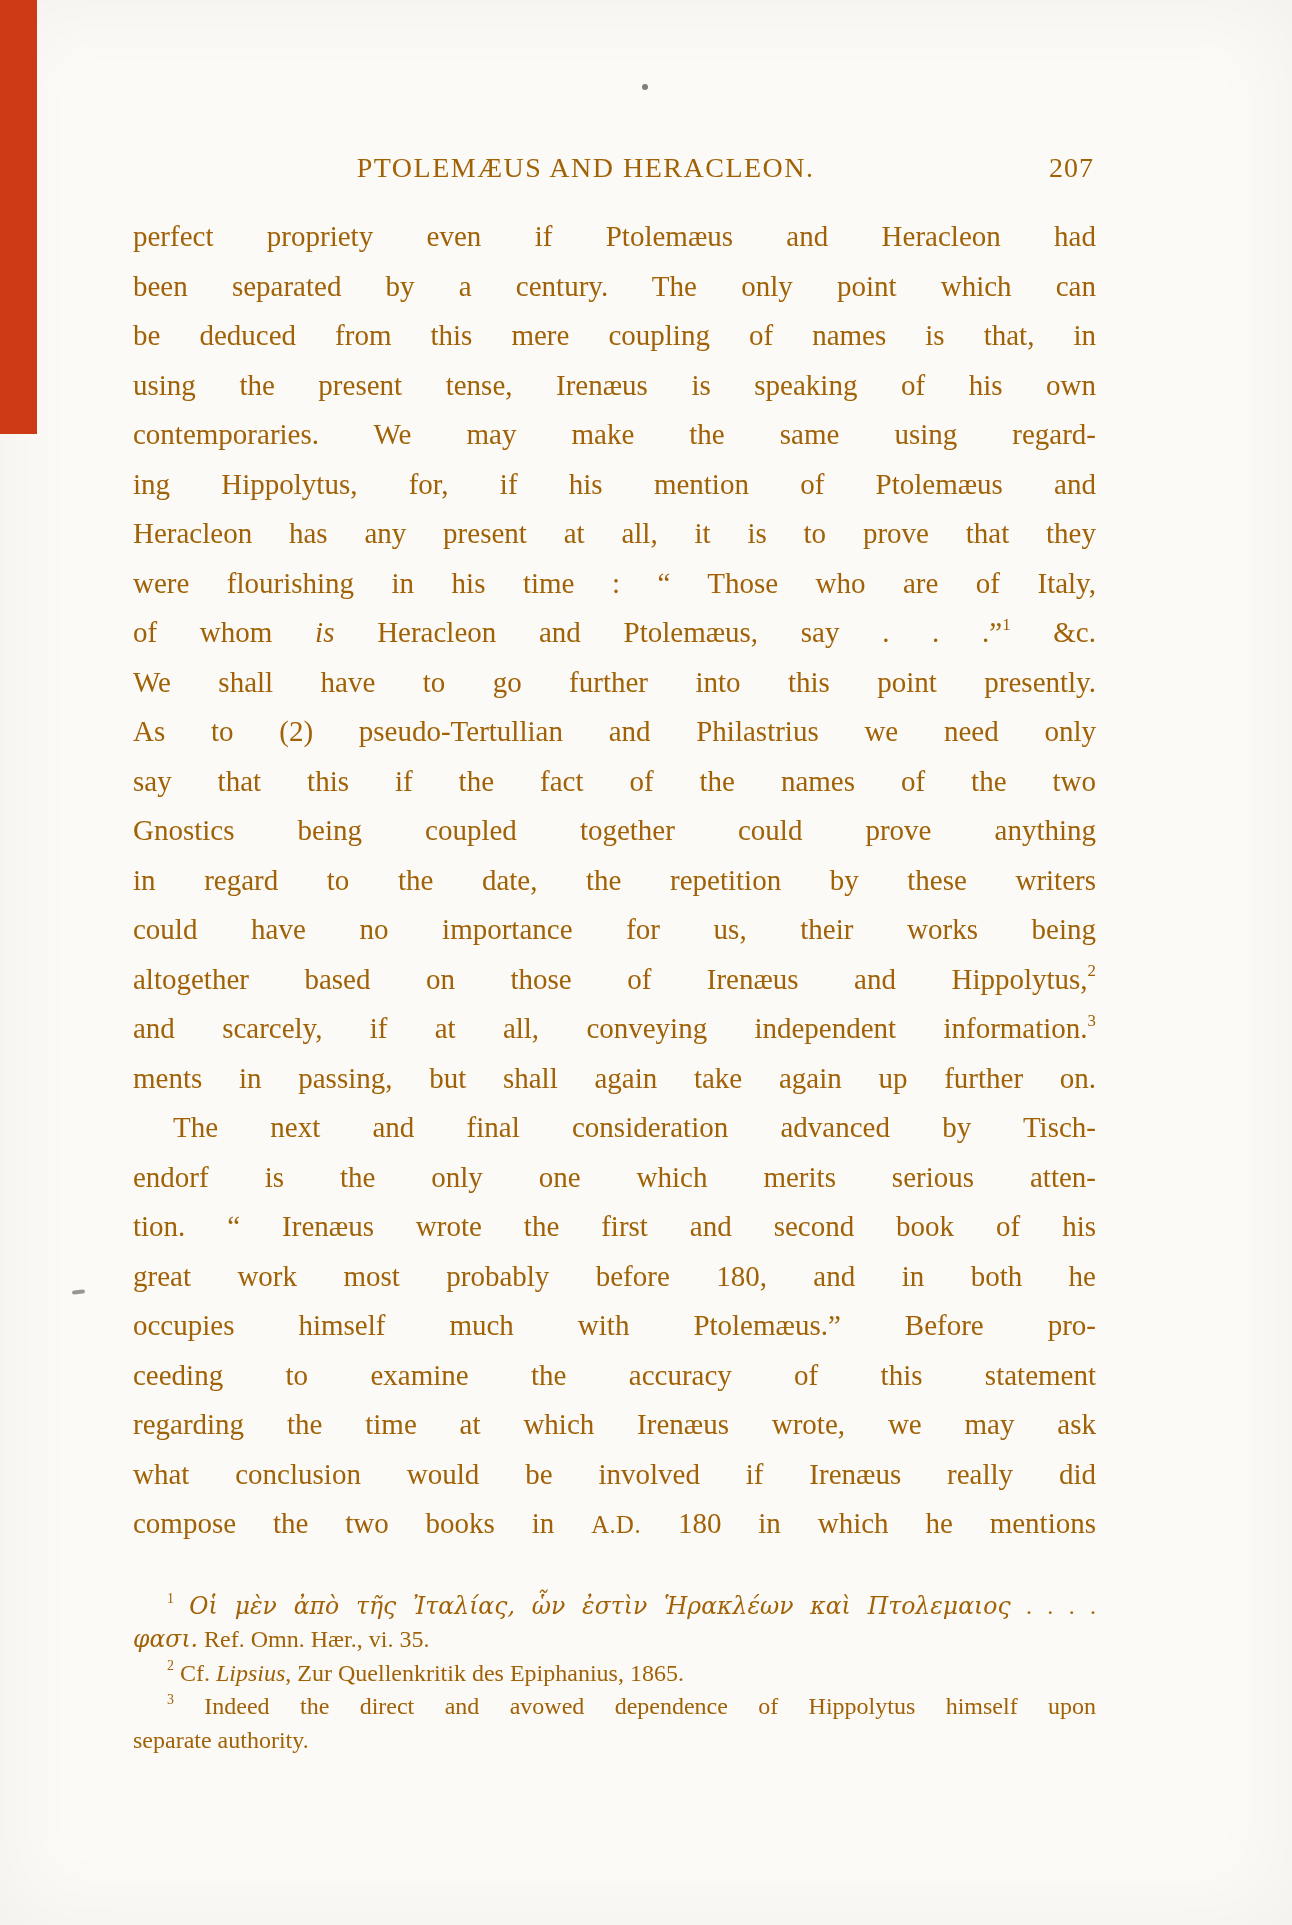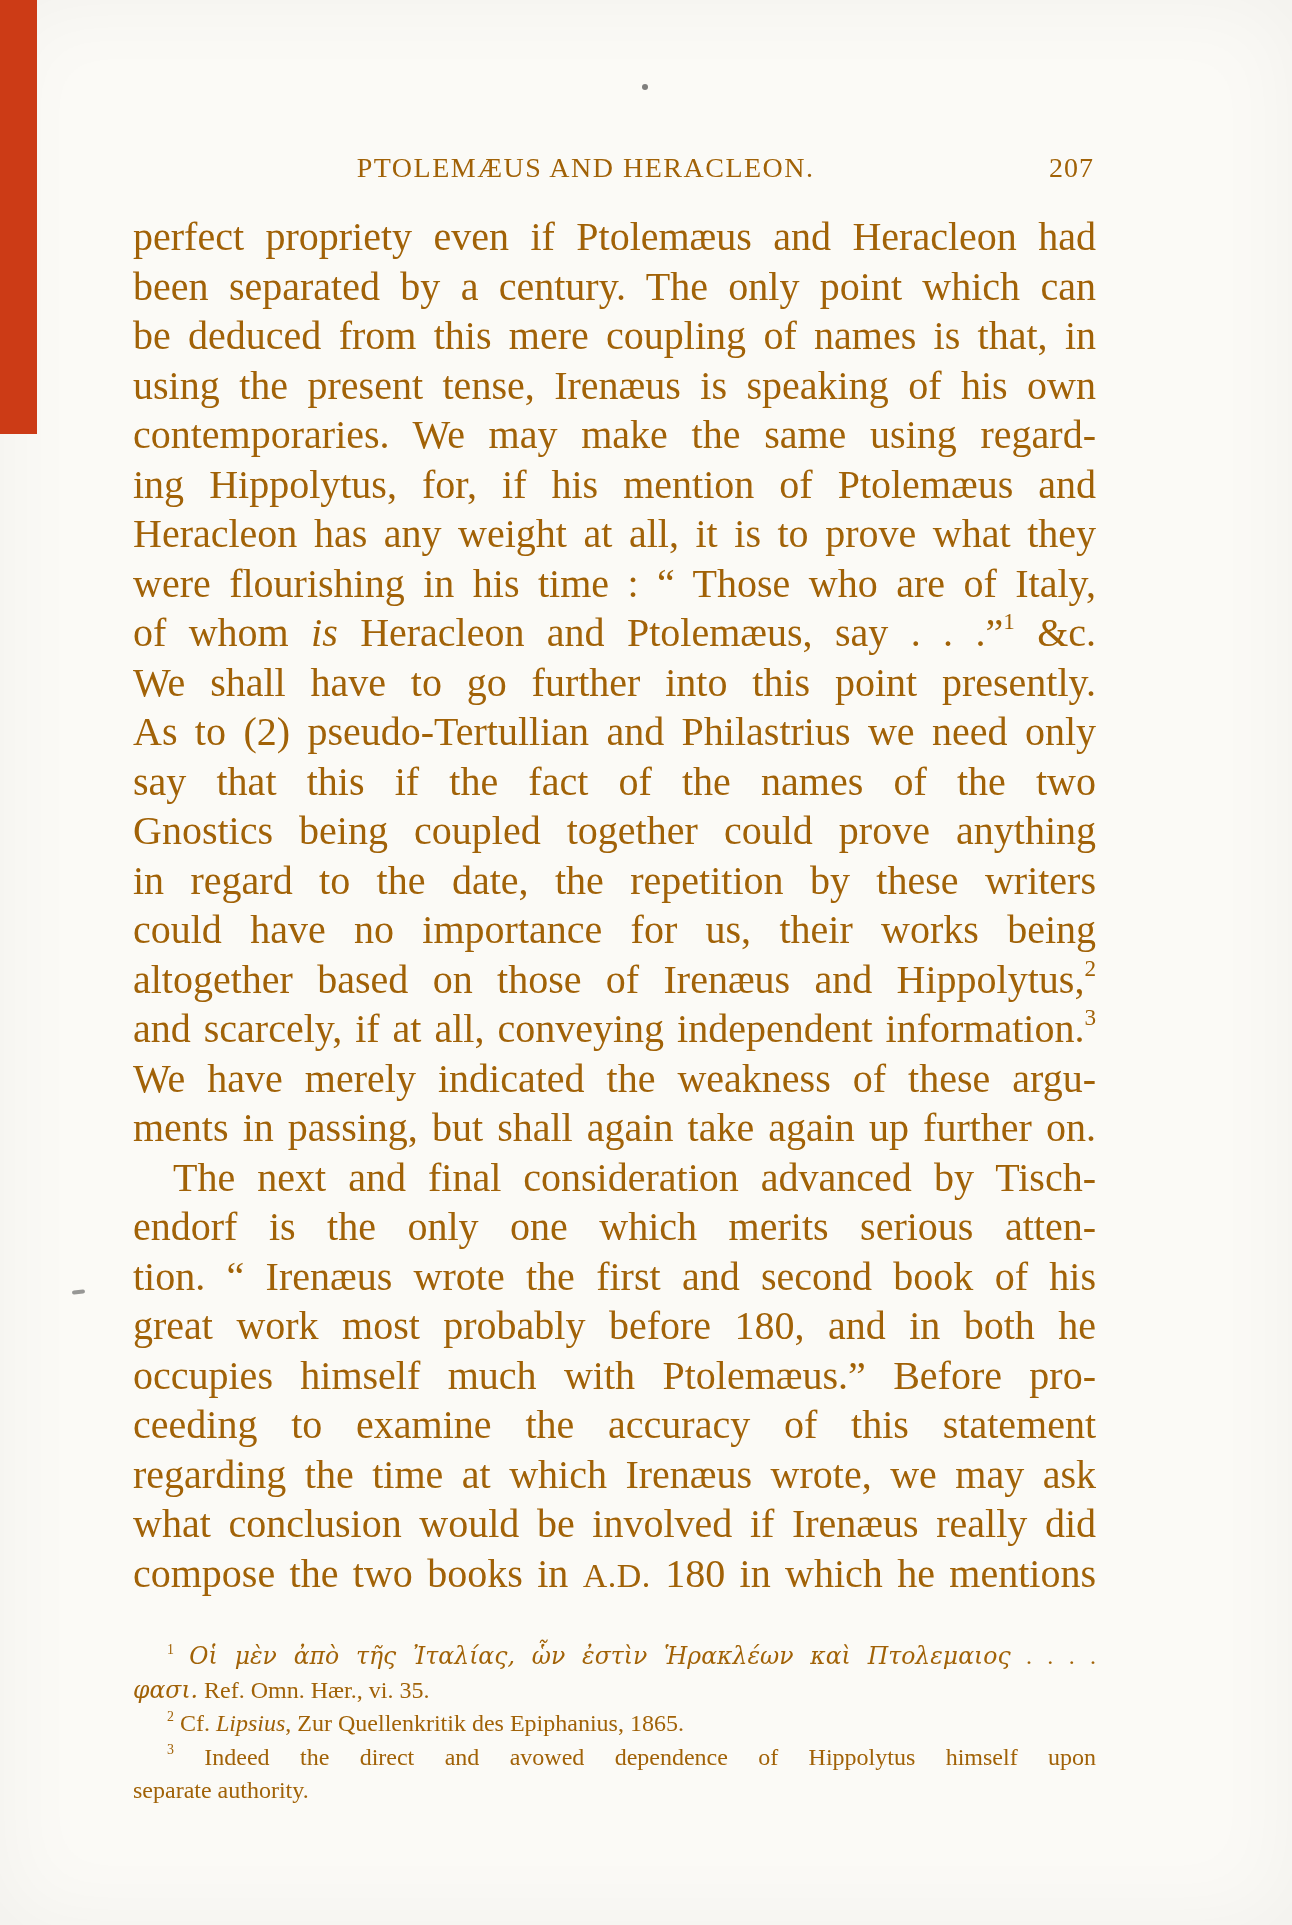--- a/index.html
+++ b/index.html
@@ -53,21 +53,21 @@
     letter-spacing: 1.5px;
     white-space: nowrap;
   }
   .pagenum {
     position: absolute;
     right: 2px; top: 2px;
     font-size: 28px;
     letter-spacing: 1px;
   }
   .bline {
-    font-size: 40px;
+    font-size: 29px;
     line-height: 49.5px;
     text-align: justify;
     text-align-last: justify;
     white-space: normal;
   }
   .fline {
     font-size: 24px;
     line-height: 33.5px;
     text-align: justify;
     text-align-last: justify;
@@ -107,32 +107,31 @@
       <span class="runtitle">PTOLEMÆUS AND HERACLEON.</span>
       <span class="pagenum">207</span>
     </div>
     <div class="body">
         <div class="bline">perfect propriety even if Ptolemæus and Heracleon had</div>
         <div class="bline">been separated by a century.  The only point which can</div>
         <div class="bline">be deduced from this mere coupling of names is that, in</div>
         <div class="bline">using the present tense, Irenæus is speaking of his own</div>
         <div class="bline">contemporaries.  We may make the same using regard-</div>
         <div class="bline">ing Hippolytus, for, if his mention of Ptolemæus and</div>
-        <div class="bline">Heracleon has any weight at all, it is to prove what they</div>
+        <div class="bline">Heracleon has any present at all, it is to prove that they</div>
         <div class="bline">were flourishing in his time : “ Those who are of Italy,</div>
         <div class="bline">of whom <span class="i">is</span> Heracleon and Ptolemæus, say .  .  .”<sup>1</sup> &amp;c.</div>
         <div class="bline">We shall have to go further into this point presently.</div>
         <div class="bline">As to (2) pseudo-Tertullian and Philastrius we need only</div>
         <div class="bline">say that this if the fact of the names of the two</div>
         <div class="bline">Gnostics being coupled together could prove anything</div>
         <div class="bline">in regard to the date, the repetition by these writers</div>
         <div class="bline">could have no importance for us, their works being</div>
         <div class="bline">altogether based on those of Irenæus and Hippolytus,<sup>2</sup></div>
         <div class="bline">and scarcely, if at all, conveying independent information.<sup>3</sup></div>
-        <div class="bline">We have merely indicated the weakness of these argu-</div>
         <div class="bline">ments in passing, but shall again take again up further on.</div>
         <div class="bline indent">The next and final consideration advanced by Tisch-</div>
         <div class="bline">endorf is the only one which merits serious atten-</div>
         <div class="bline">tion.  “ Irenæus wrote the first and second book of his</div>
         <div class="bline">great work most probably before 180, and in both he</div>
         <div class="bline">occupies himself much with Ptolemæus.”  Before pro-</div>
         <div class="bline">ceeding to examine the accuracy of this statement</div>
         <div class="bline">regarding the time at which Irenæus wrote, we may ask</div>
         <div class="bline">what conclusion would be involved if Irenæus really did</div>
         <div class="bline">compose the two books in <span class="sc">A.D.</span> 180 in which he mentions</div>

